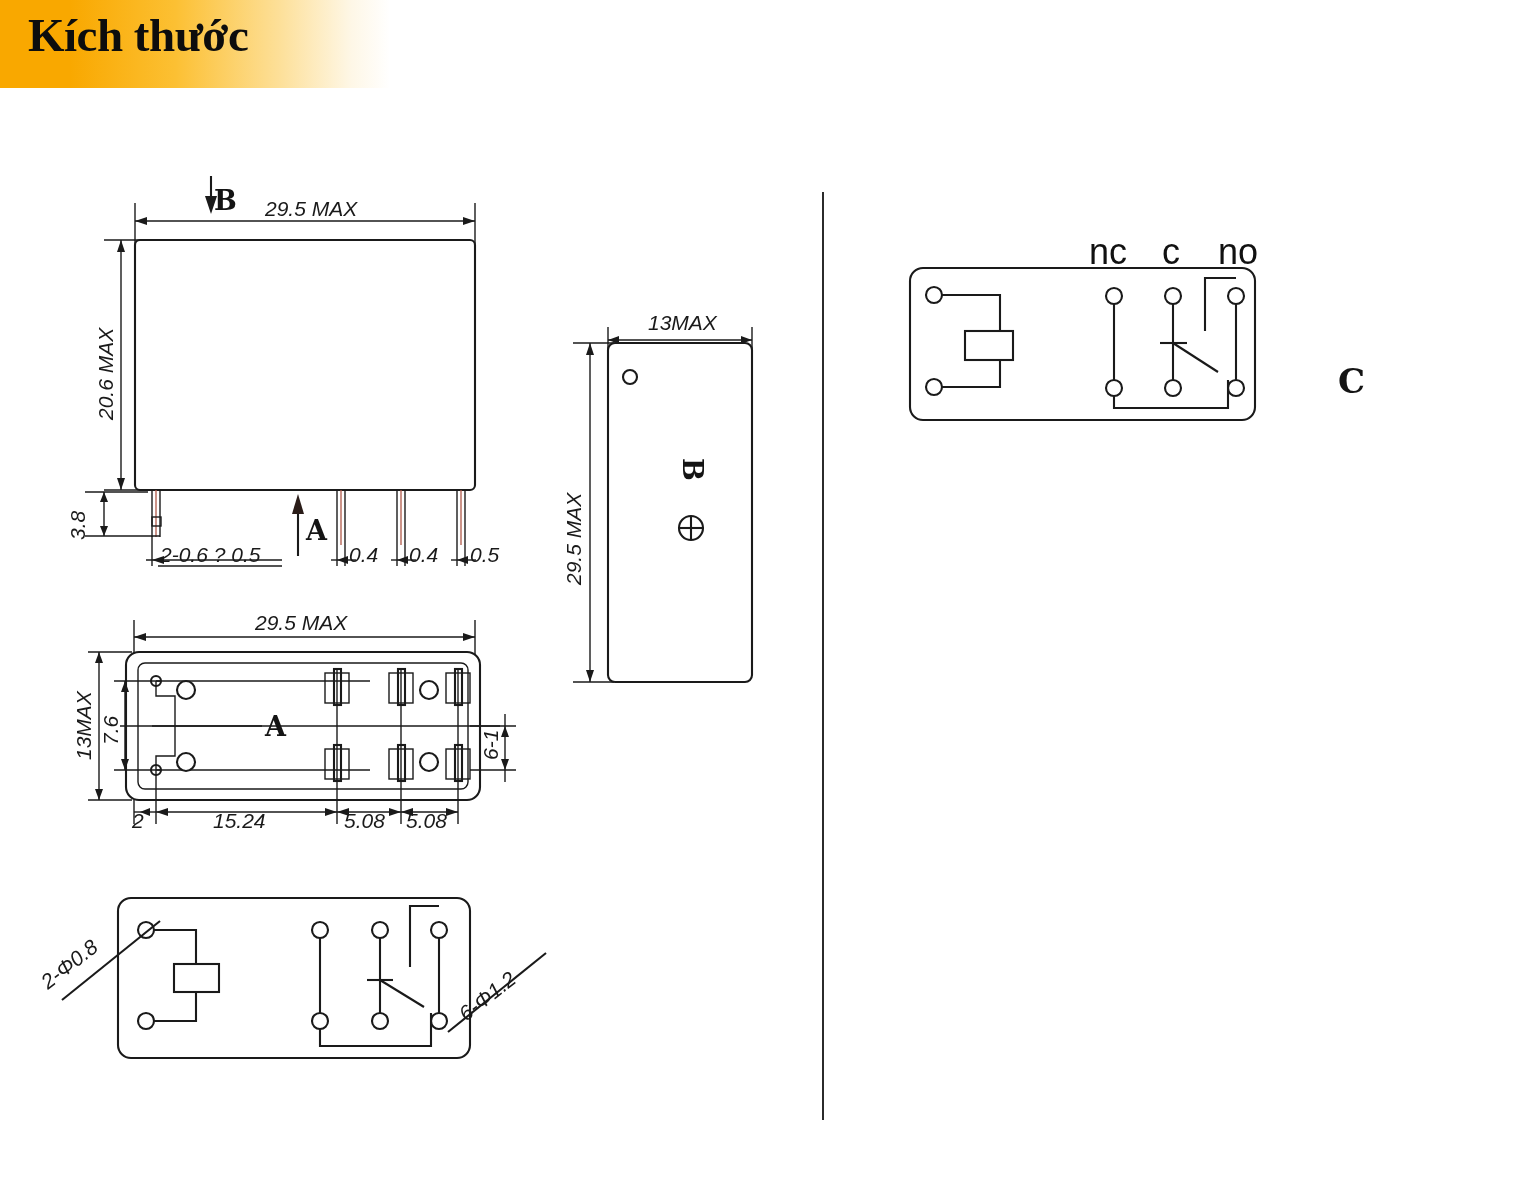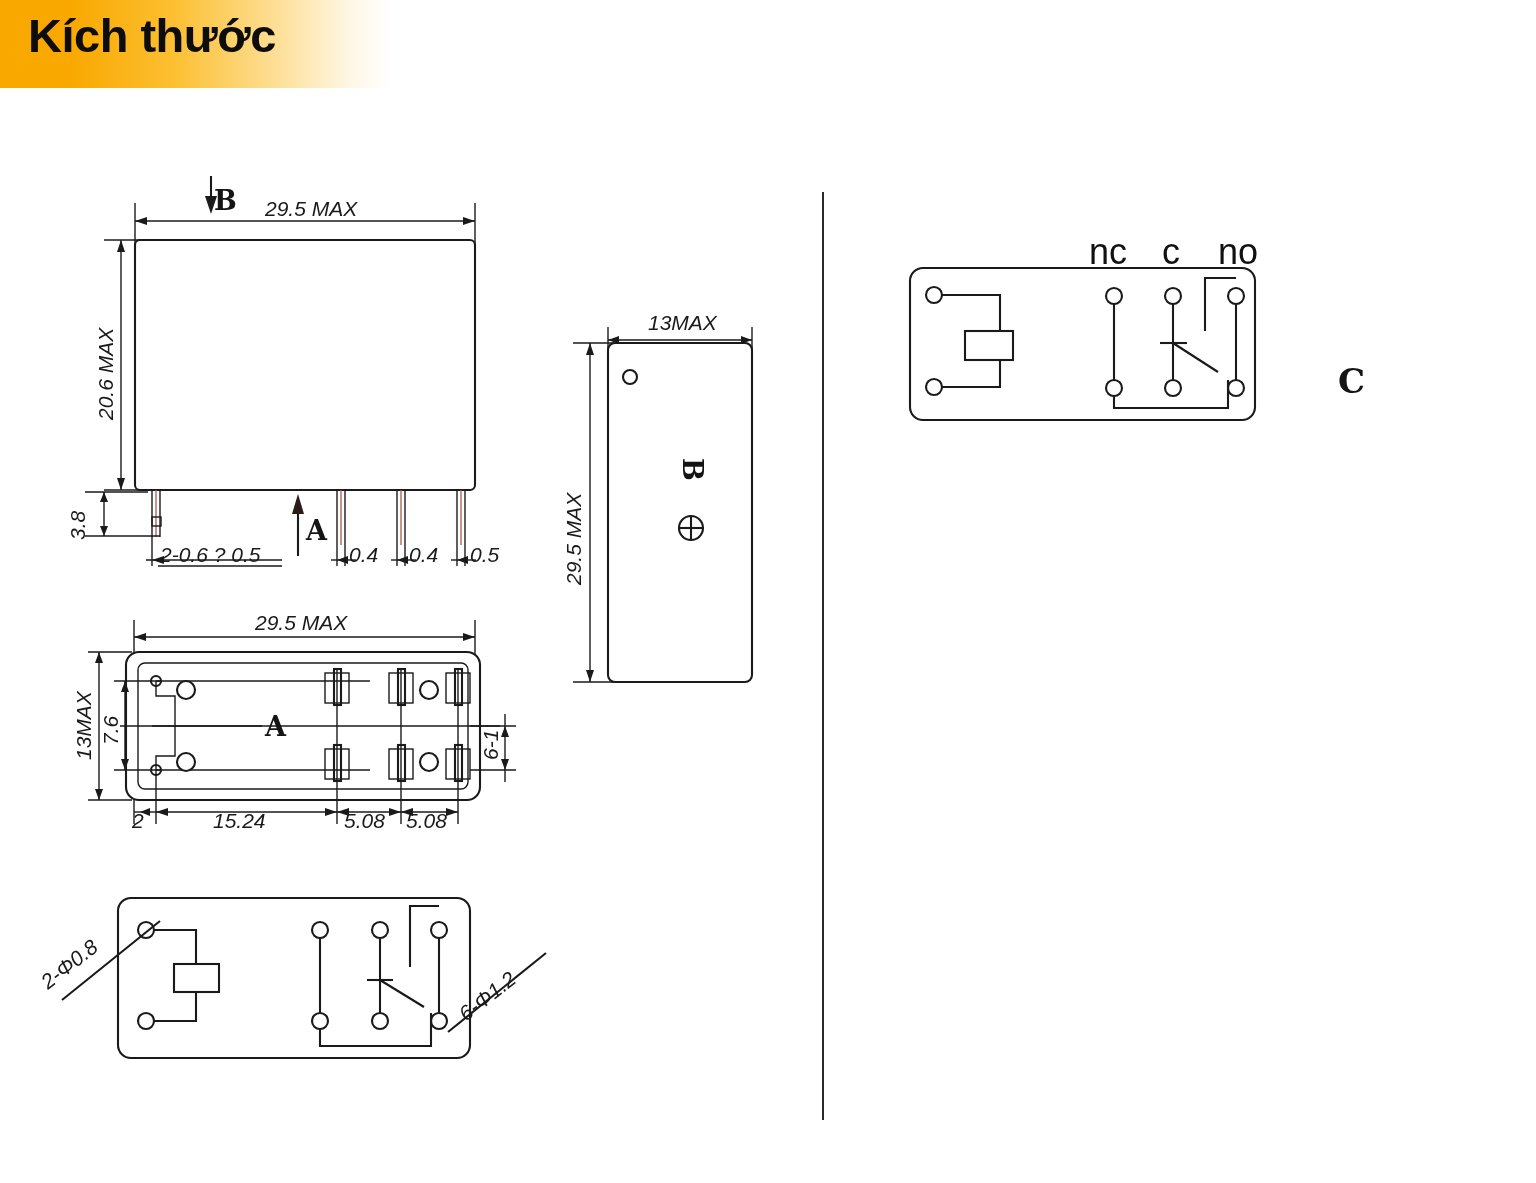--- a/index.html
+++ b/index.html
@@ -30,21 +30,21 @@
         #f9a800 18%,
         #fcc033 45%,
         #fde09a 72%,
         #fef7e6 90%,
         #ffffff 100%);
   }
   #banner-title {
     position: absolute;
     left: 28px;
     top: 8px;
-    font-family: Liberation Sans, sans-serif;
+    font-family: Liberation Serif, serif;
     font-size: 47px;
     font-weight: bold;
     color: #0d0d0d;
     letter-spacing: -0.5px;
     white-space: nowrap;
   }
   
   #drawing {
     position: absolute;
     left: 0;

